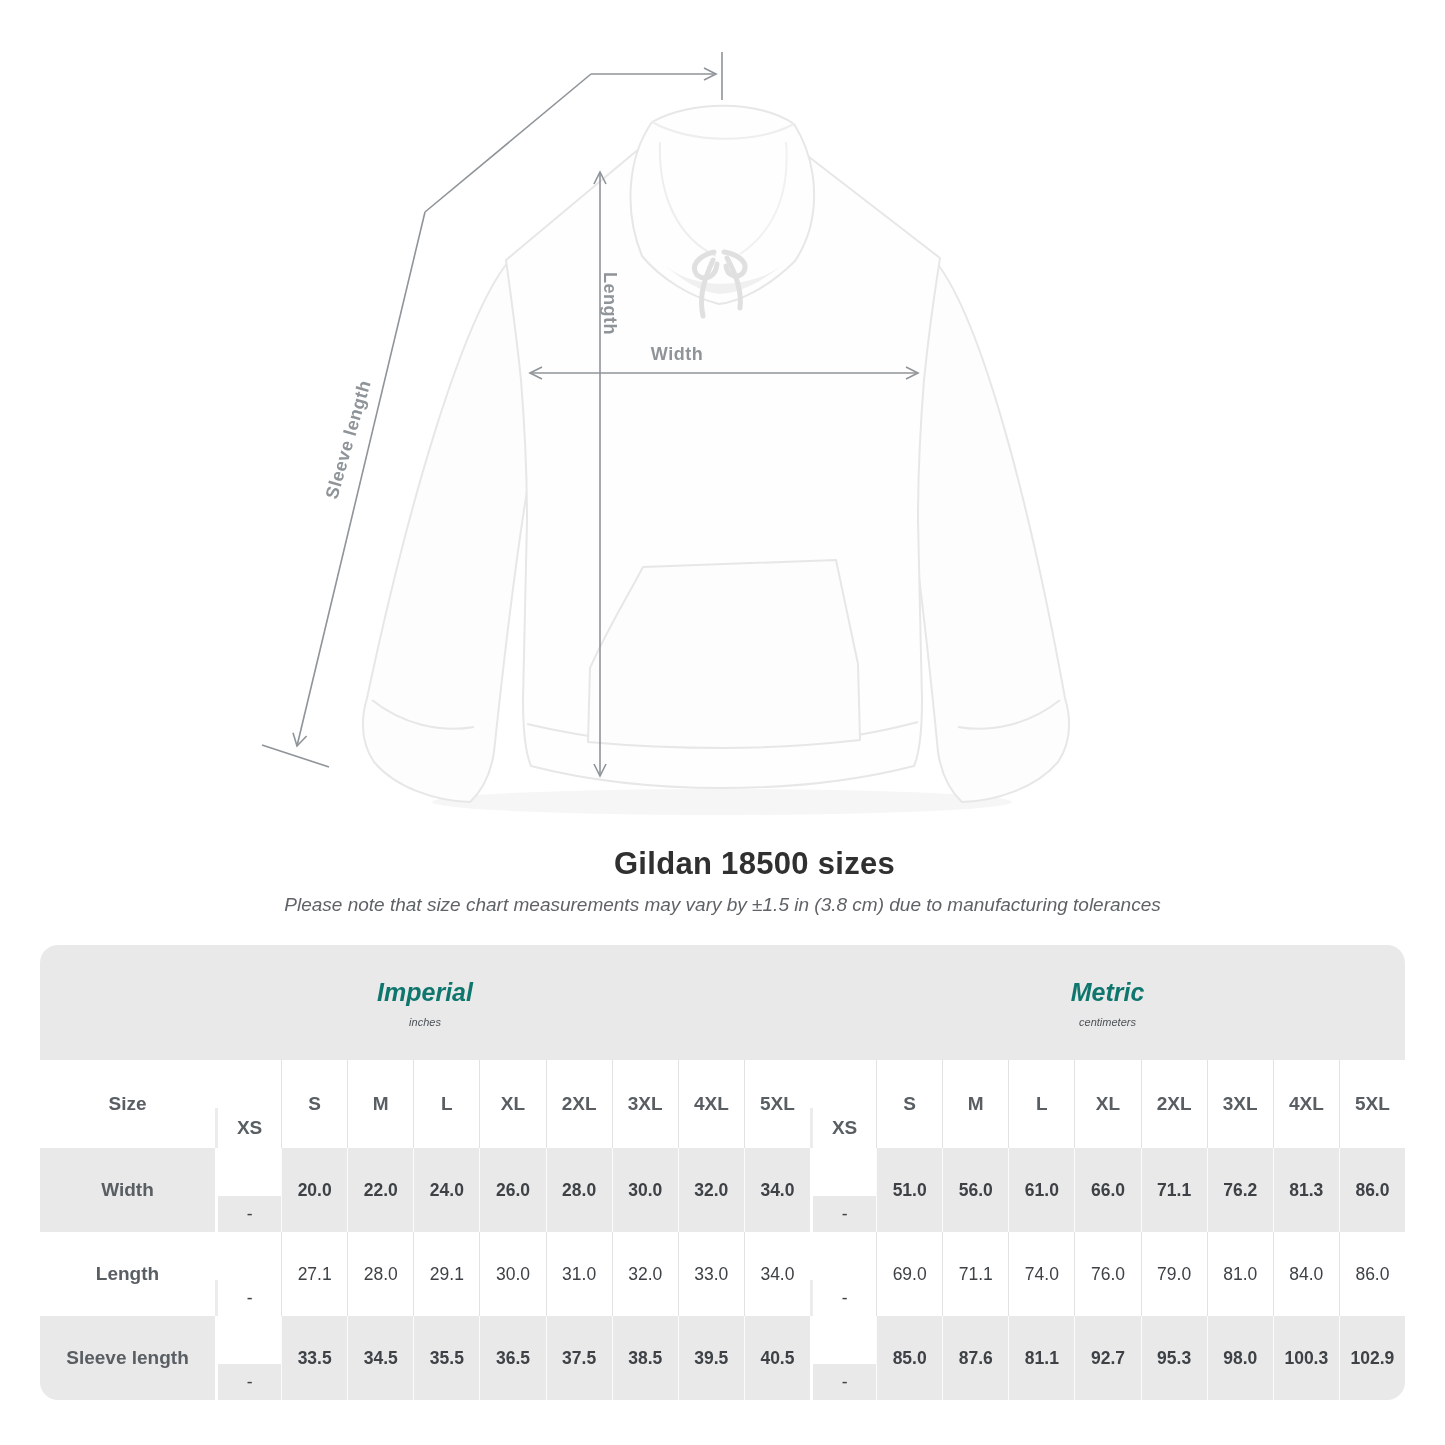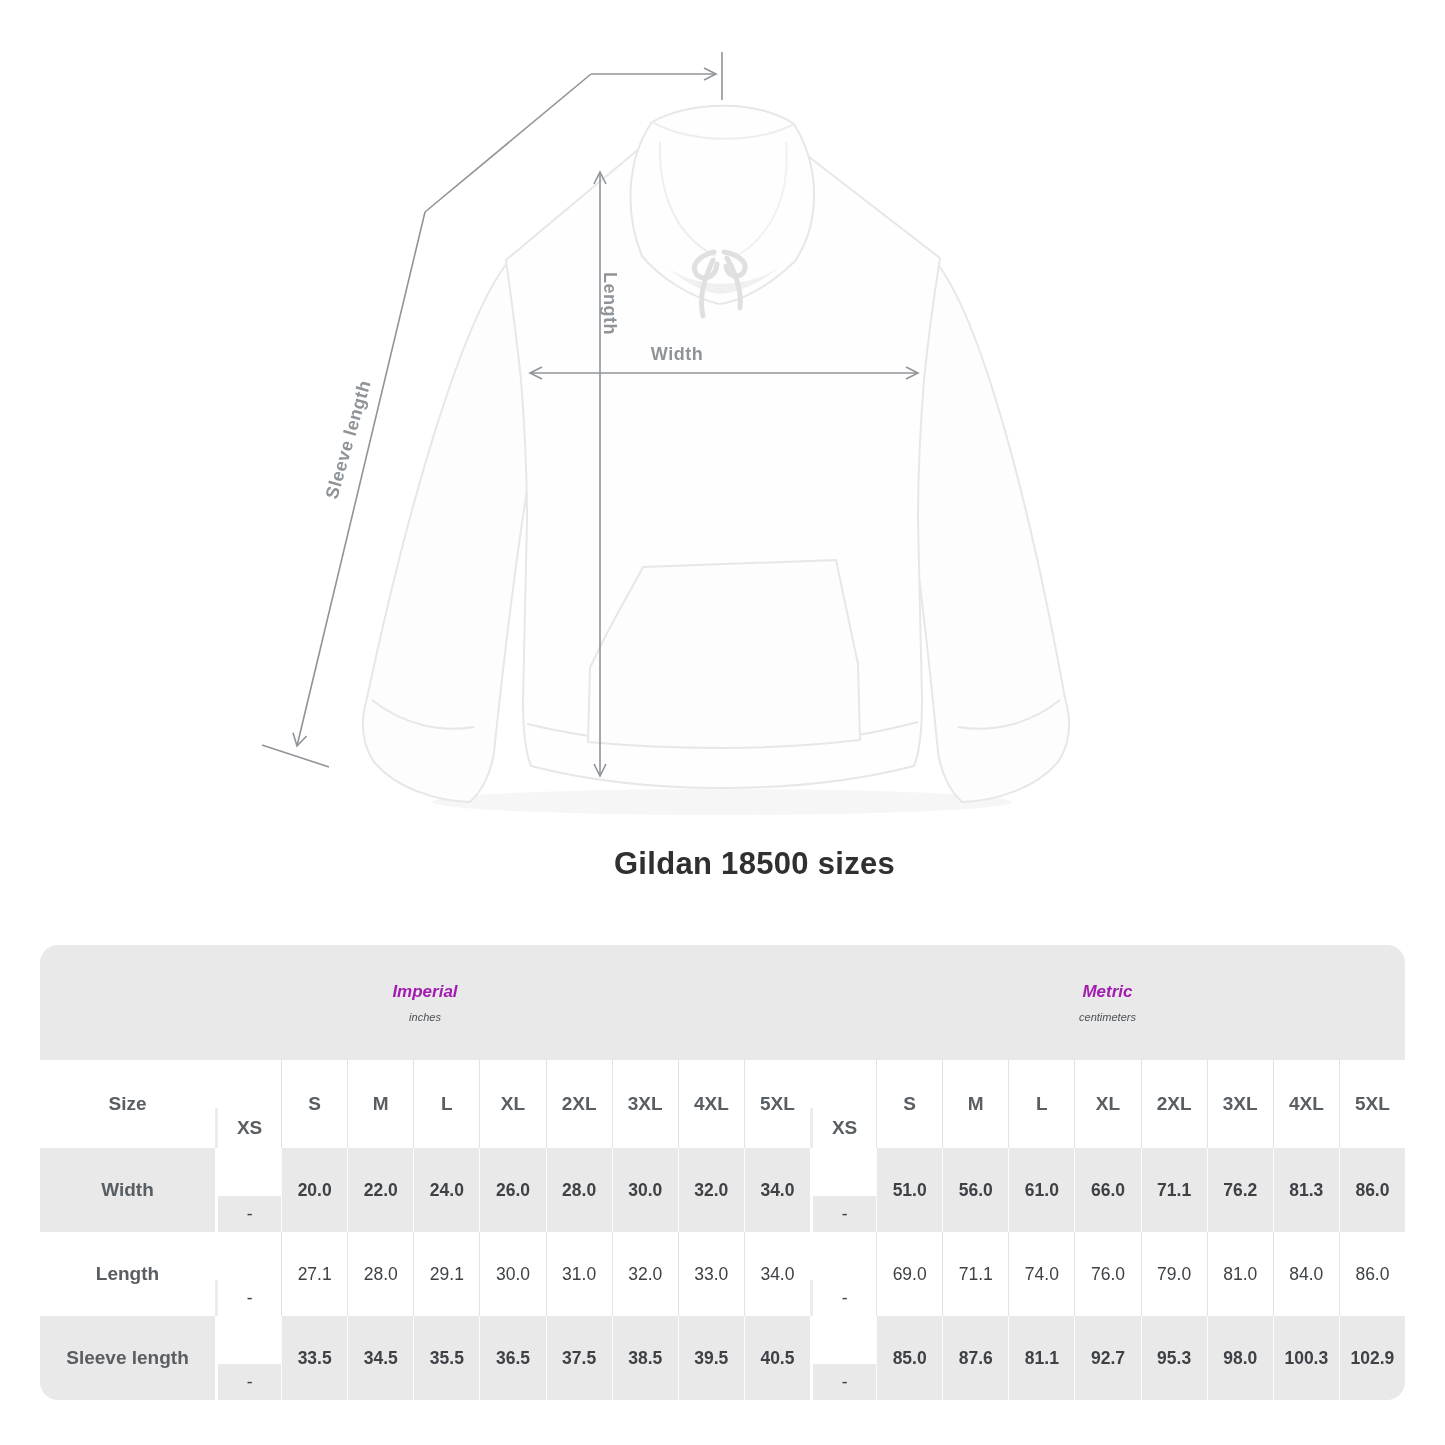--- a/index.html
+++ b/index.html
@@ -30,21 +30,21 @@
   .size-table{
     position:absolute;left:40px;top:945px;width:1365px;height:455px;
     display:grid;grid-template-columns:175px repeat(18,1fr);
     grid-template-rows:115px 88px 84px 84px 84px;
     border-radius:18px;overflow:hidden;background:#fff;
   }
   .cell{display:flex;align-items:center;justify-content:center;min-width:0;}
   .band{grid-row:1;background:var(--band);flex-direction:column;gap:9px;}
   .b-imp{grid-column:1 / span 10;}
   .b-met{grid-column:11 / span 9;}
-  .unit-name{font-weight:bold;font-style:italic;font-size:17px;color:#a21caf;}
+  .unit-name{font-weight:bold;font-style:italic;font-size:25px;color:#0f766e;}
   .unit-sub{font-style:italic;font-size:11px;color:#4b5156;}
   .hdr{font-weight:bold;font-size:19px;color:var(--header-text);}
   .lab{font-weight:bold;font-size:19px;color:var(--header-text);}
   .num{font-size:17.5px;color:var(--cell-text);}
   .rg{background:var(--row-alt);}
   .rw{background:#fff;}
   .bl{border-left:1px solid #e2e2e2;}
   .bl3{border-left:3px solid #ececec;margin-top:48px;}
   .rg.bl{border-left-color:#fbfbfb;font-weight:bold;}
   .rg.bl3{border-left-color:#ffffff;}
@@ -116,20 +116,21 @@
         <polyline points="906,367 918,373 906,379"></polyline>
       </g>
     </g>
 
     <text class="ann-label" transform="translate(354,441) rotate(-74)" text-anchor="middle">Sleeve length</text>
     <text class="ann-label" transform="translate(604,272) rotate(90)">Length</text>
     <text class="ann-label" x="677" y="360" text-anchor="middle">Width</text>
   </svg>
 
   <div class="title">Gildan 18500 sizes</div>
+  <div class="subtitle">Please note that size chart measurements may vary by ±1.5 in (3.8 cm) due to manufacturing tolerances</div>
 
   <div class="size-table">
 
     <div class="cell band b-imp">
       <div class="unit-name">Imperial</div>
       <div class="unit-sub">inches</div>
     </div>
     <div class="cell rw hdr">Size</div>
 
     <div class="cell band b-met">

